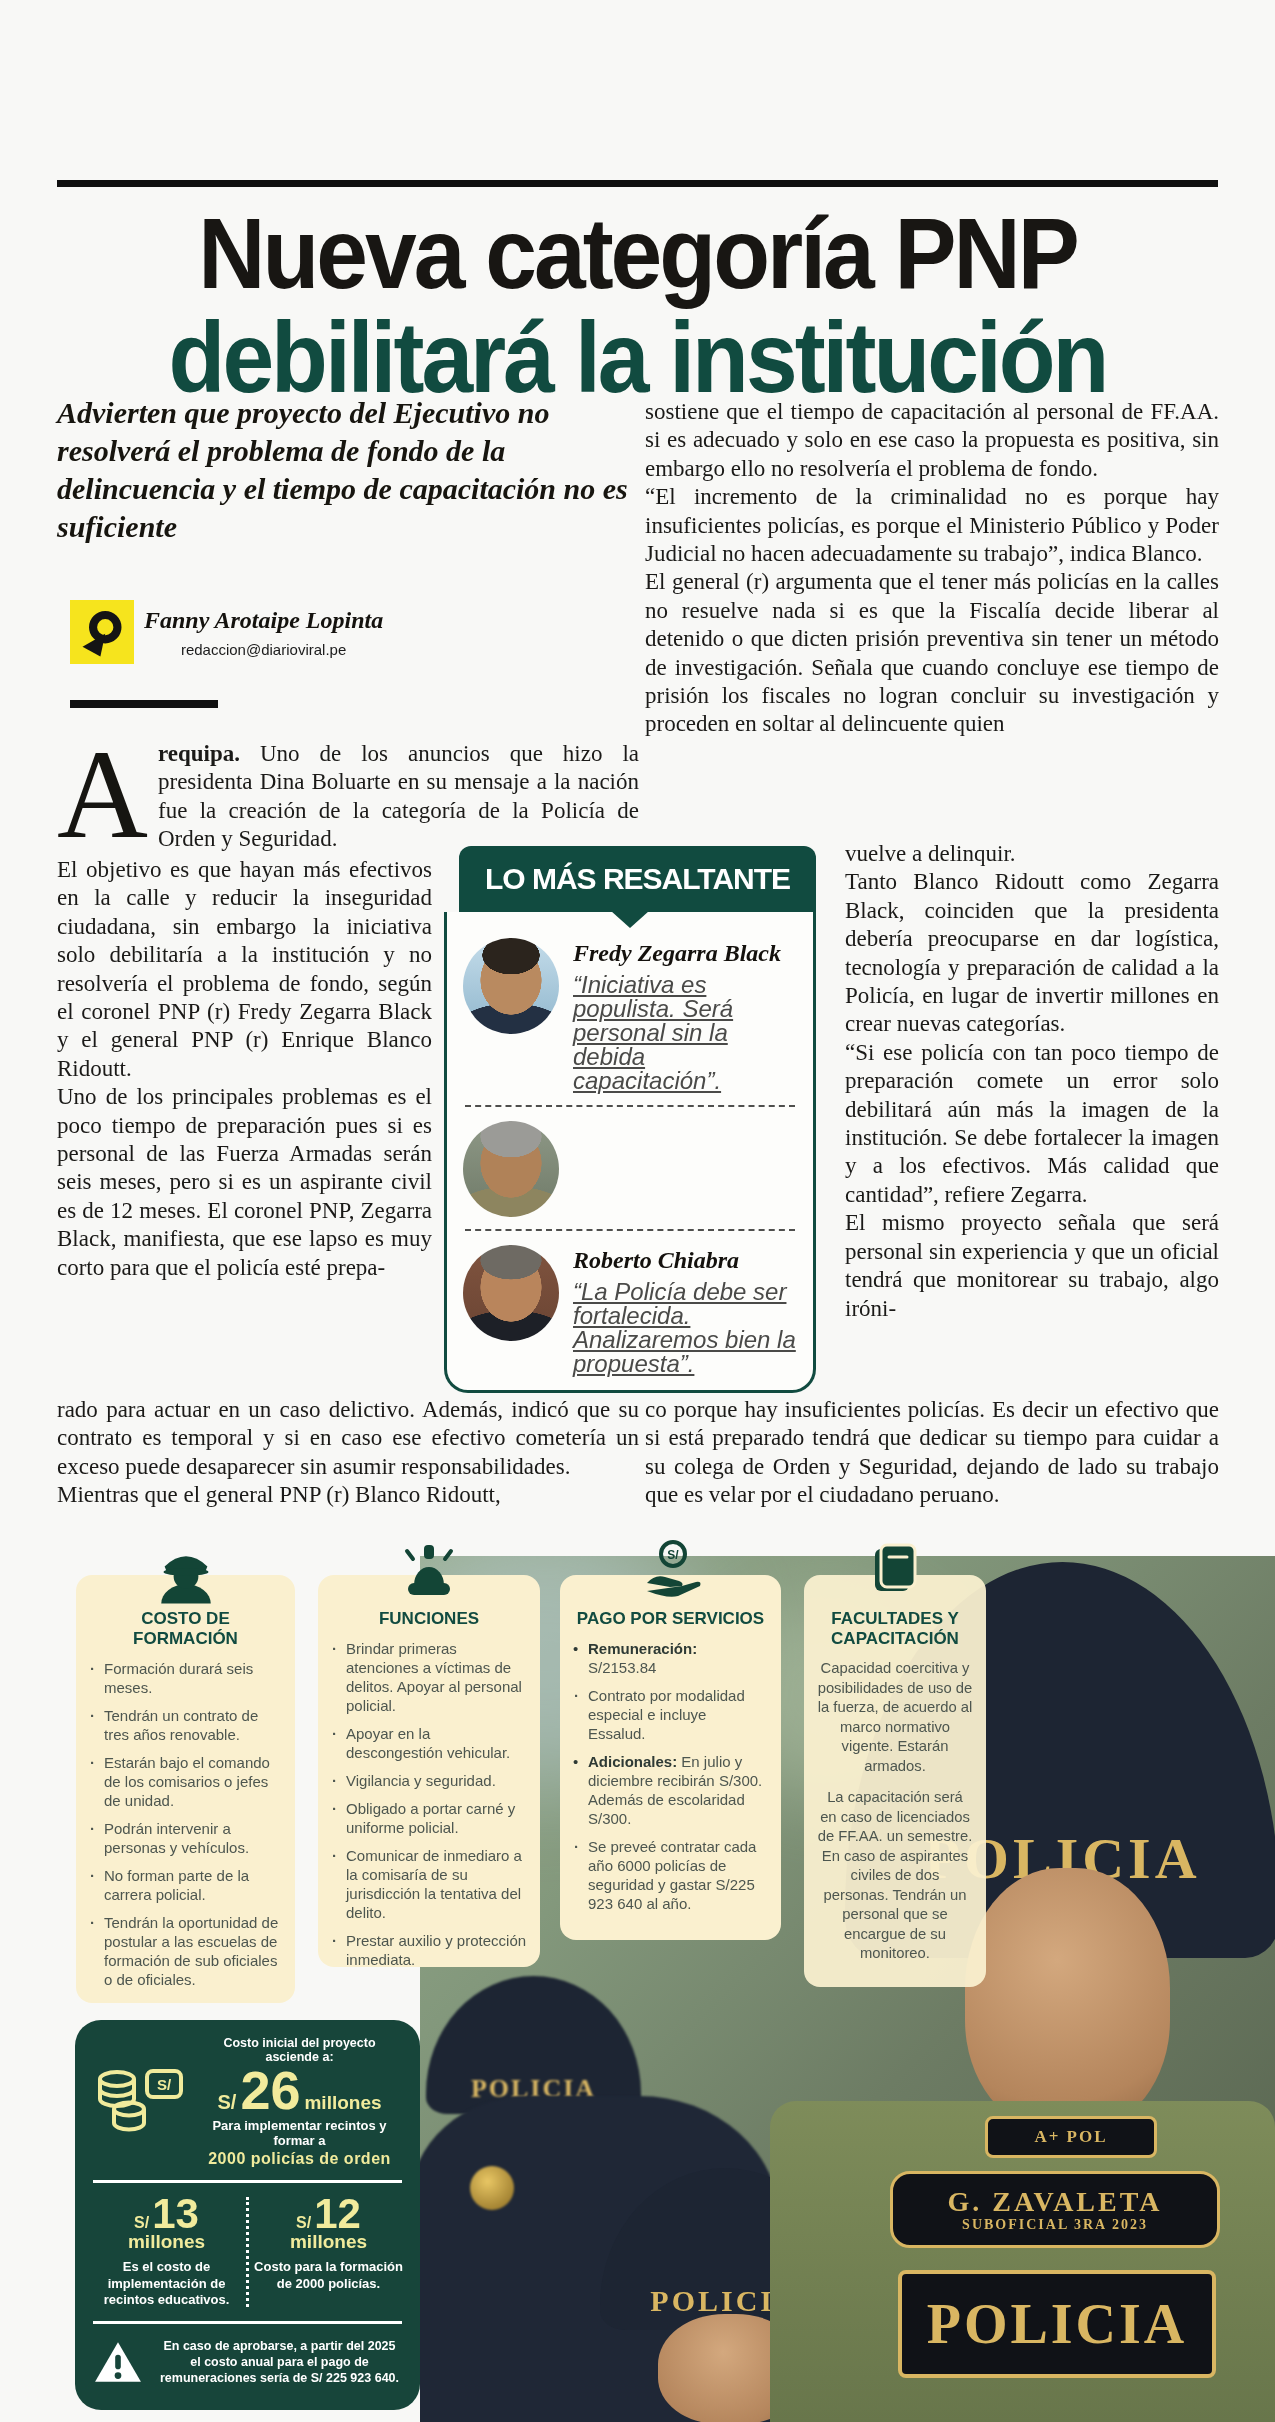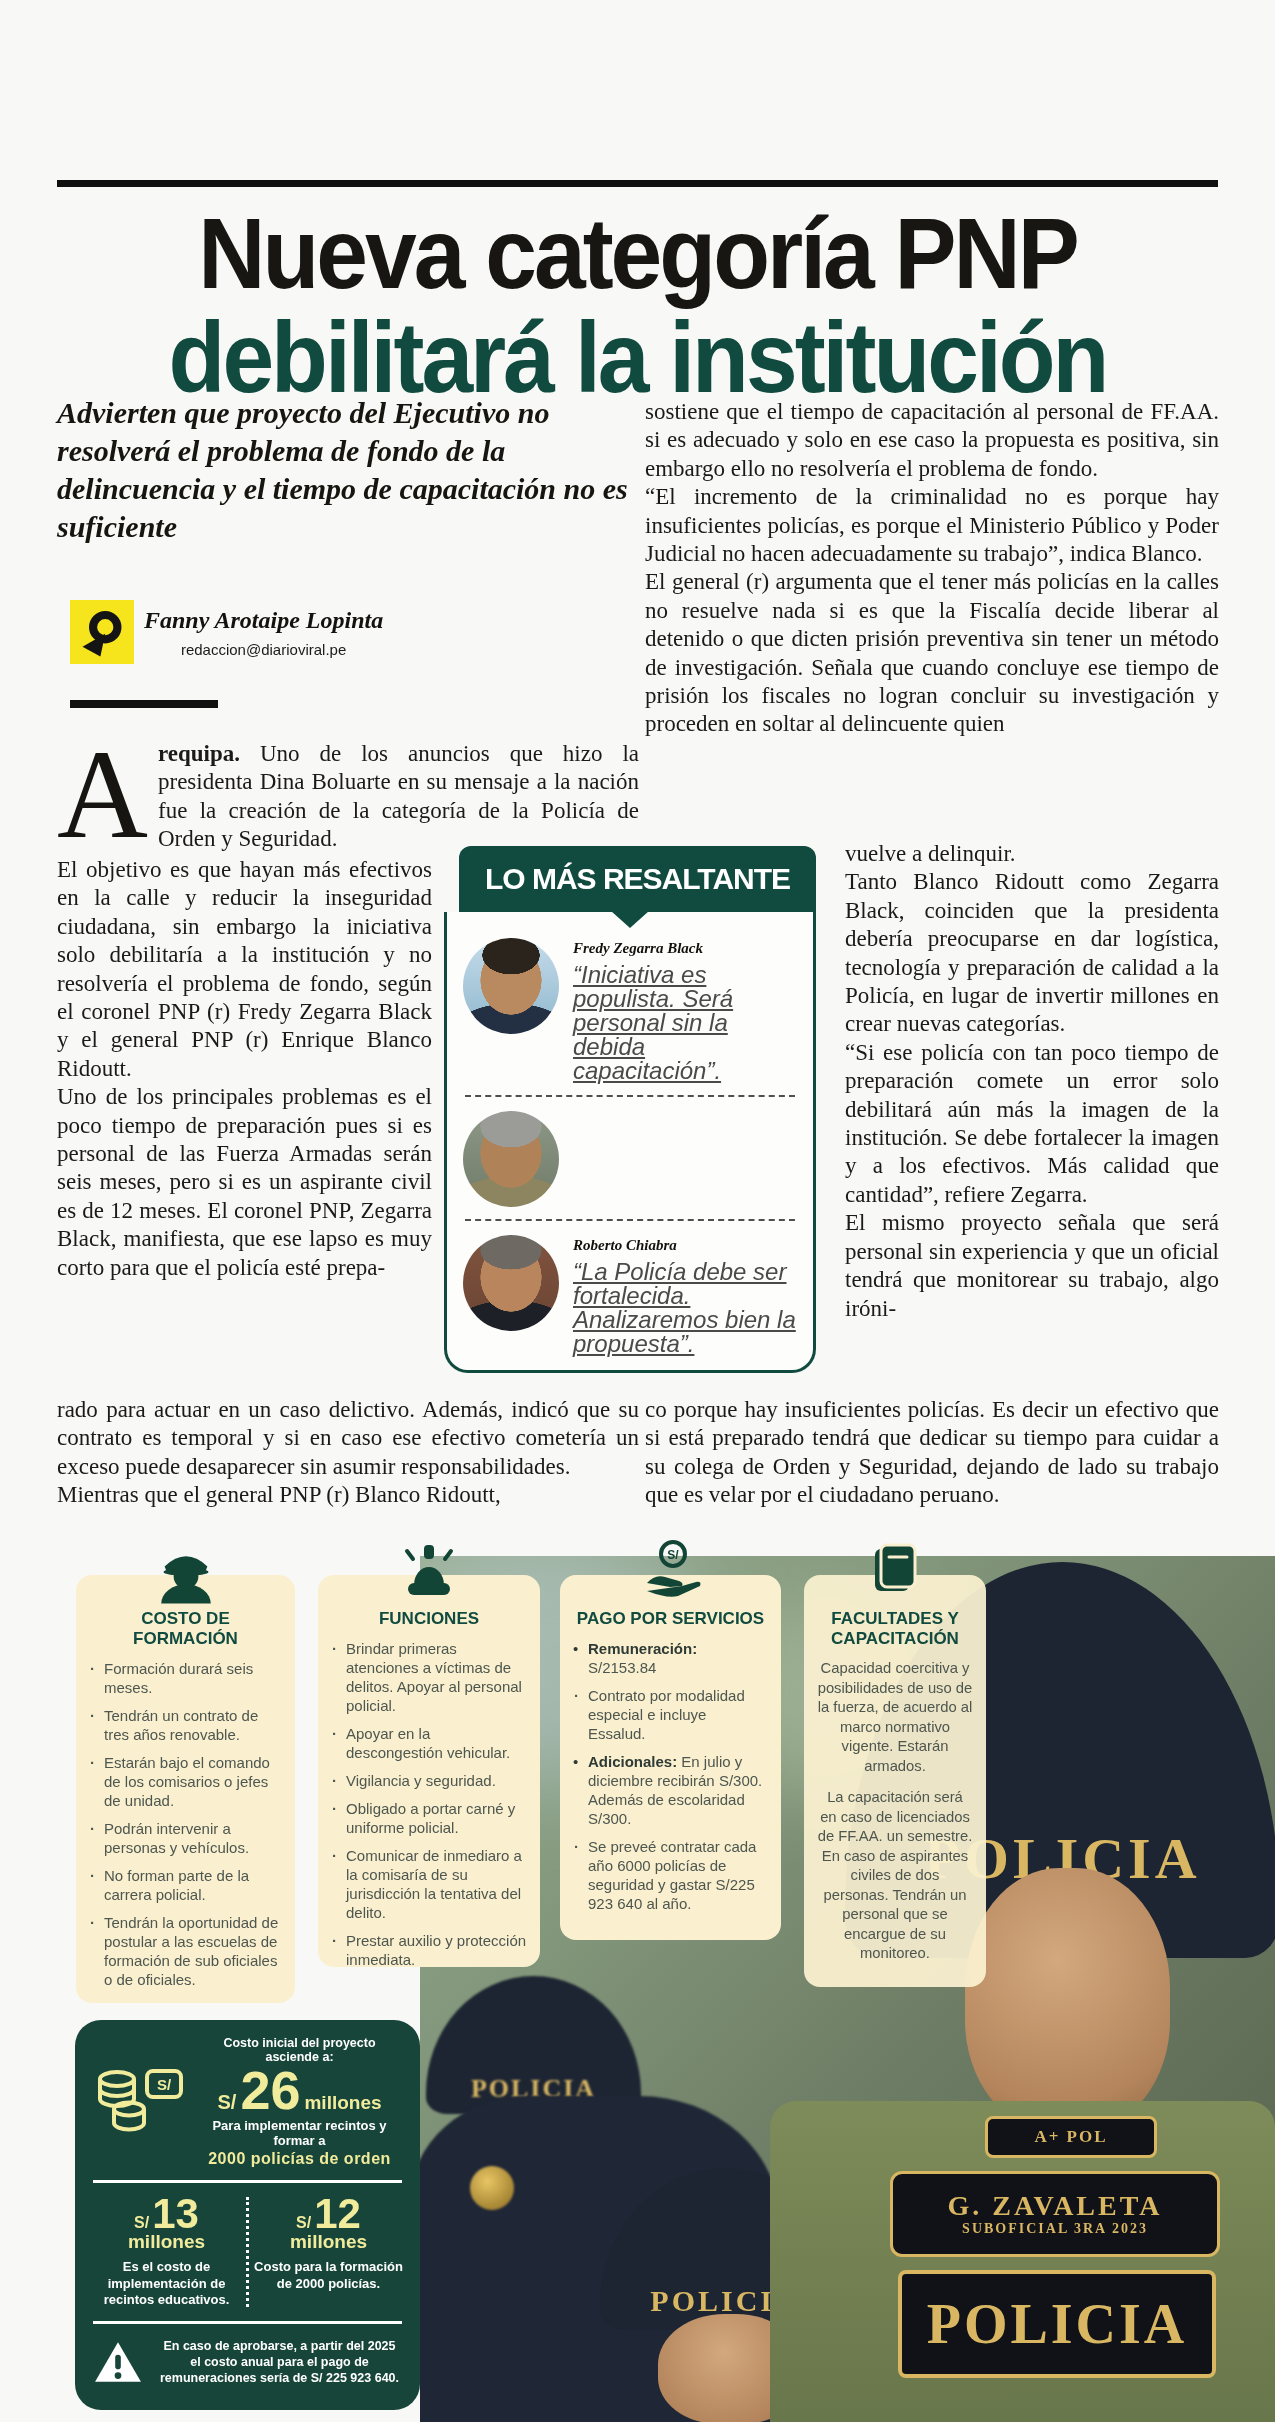--- a/index.html
+++ b/index.html
@@ -51,21 +51,21 @@
   .av2{background:
       radial-gradient(ellipse 32% 22% at 50% 16%, #9b9b97 0 99%, transparent 100%),
       radial-gradient(ellipse 32% 36% at 50% 44%, #b08258 0 99%, transparent 100%),
       radial-gradient(ellipse 62% 30% at 50% 98%, #8d855f 0 99%, transparent 100%),
       linear-gradient(180deg,#8e9886,#6f7a68);}
   .av3{background:
       radial-gradient(ellipse 32% 20% at 50% 16%, #6e6a63 0 99%, transparent 100%),
       radial-gradient(ellipse 32% 36% at 50% 44%, #b9855c 0 99%, transparent 100%),
       radial-gradient(ellipse 62% 30% at 50% 98%, #1d2027 0 99%, transparent 100%),
       linear-gradient(180deg,#80543f,#6a4433);}
-  .hb-name{font-family:"Liberation Serif",serif;font-style:italic;font-weight:bold;font-size:15px;color:#14110d;
+  .hb-name{font-family:"Liberation Serif",serif;font-style:italic;font-weight:bold;font-size:24px;color:#14110d;
            margin:2px 0 6px;}
   .hb-quote{font-size:24px;line-height:24px;font-style:italic;color:#4a4a48;text-decoration:underline;}
   .dashed{border:none;border-top:2px dashed #4f4f4d;margin:12px 2px 14px;}
   
   .info-box{position:absolute;top:1575px;background:#faf0cf;border-radius:16px;box-sizing:border-box;
             padding:34px 13px 16px;z-index:2;}
   .ib1{left:76px;width:219px;height:428px;}
   .ib2{left:318px;width:222px;height:392px;}
   .ib3{left:560px;width:221px;height:365px;}
   .ib4{left:804px;width:182px;height:412px;background:rgba(250,240,207,0.94);}
@@ -123,21 +123,21 @@
   .face{position:absolute;border-radius:46% 46% 42% 42%;
         background:radial-gradient(circle at 45% 35%,#d3a87e,#b4855c 70%,#8f6543);}
   .face-b{left:238px;top:758px;width:145px;height:110px;}
   .face-c{left:545px;top:312px;width:205px;height:262px;}
   .vest{position:absolute;left:350px;top:545px;width:505px;height:321px;border-radius:26px 26px 0 0;
         background:linear-gradient(180deg,#7e8c5a,#68764b);}
   .patch{position:absolute;background:#101217;border:3px solid #d9b662;color:#d9b662;
          font-family:"Liberation Serif",serif;font-weight:bold;display:flex;flex-direction:column;
          align-items:center;justify-content:center;box-sizing:border-box;}
   .patch-tag{left:565px;top:560px;width:172px;height:42px;font-size:17px;border-radius:8px;letter-spacing:2px;}
-  .patch-name{left:470px;top:615px;width:330px;height:86px;border-radius:12px;}
+  .patch-name{left:470px;top:615px;width:330px;height:77px;border-radius:20px;}
   .pn-1{font-size:28px;letter-spacing:3px;line-height:30px;}
   .pn-2{font-size:14px;letter-spacing:2px;}
   .patch-police{left:478px;top:714px;width:318px;height:108px;border-radius:8px;border-width:4px;
                 font-size:56px;letter-spacing:3px;}
 </style>
 </head>
 <body>
 
 <div class="page">
 

